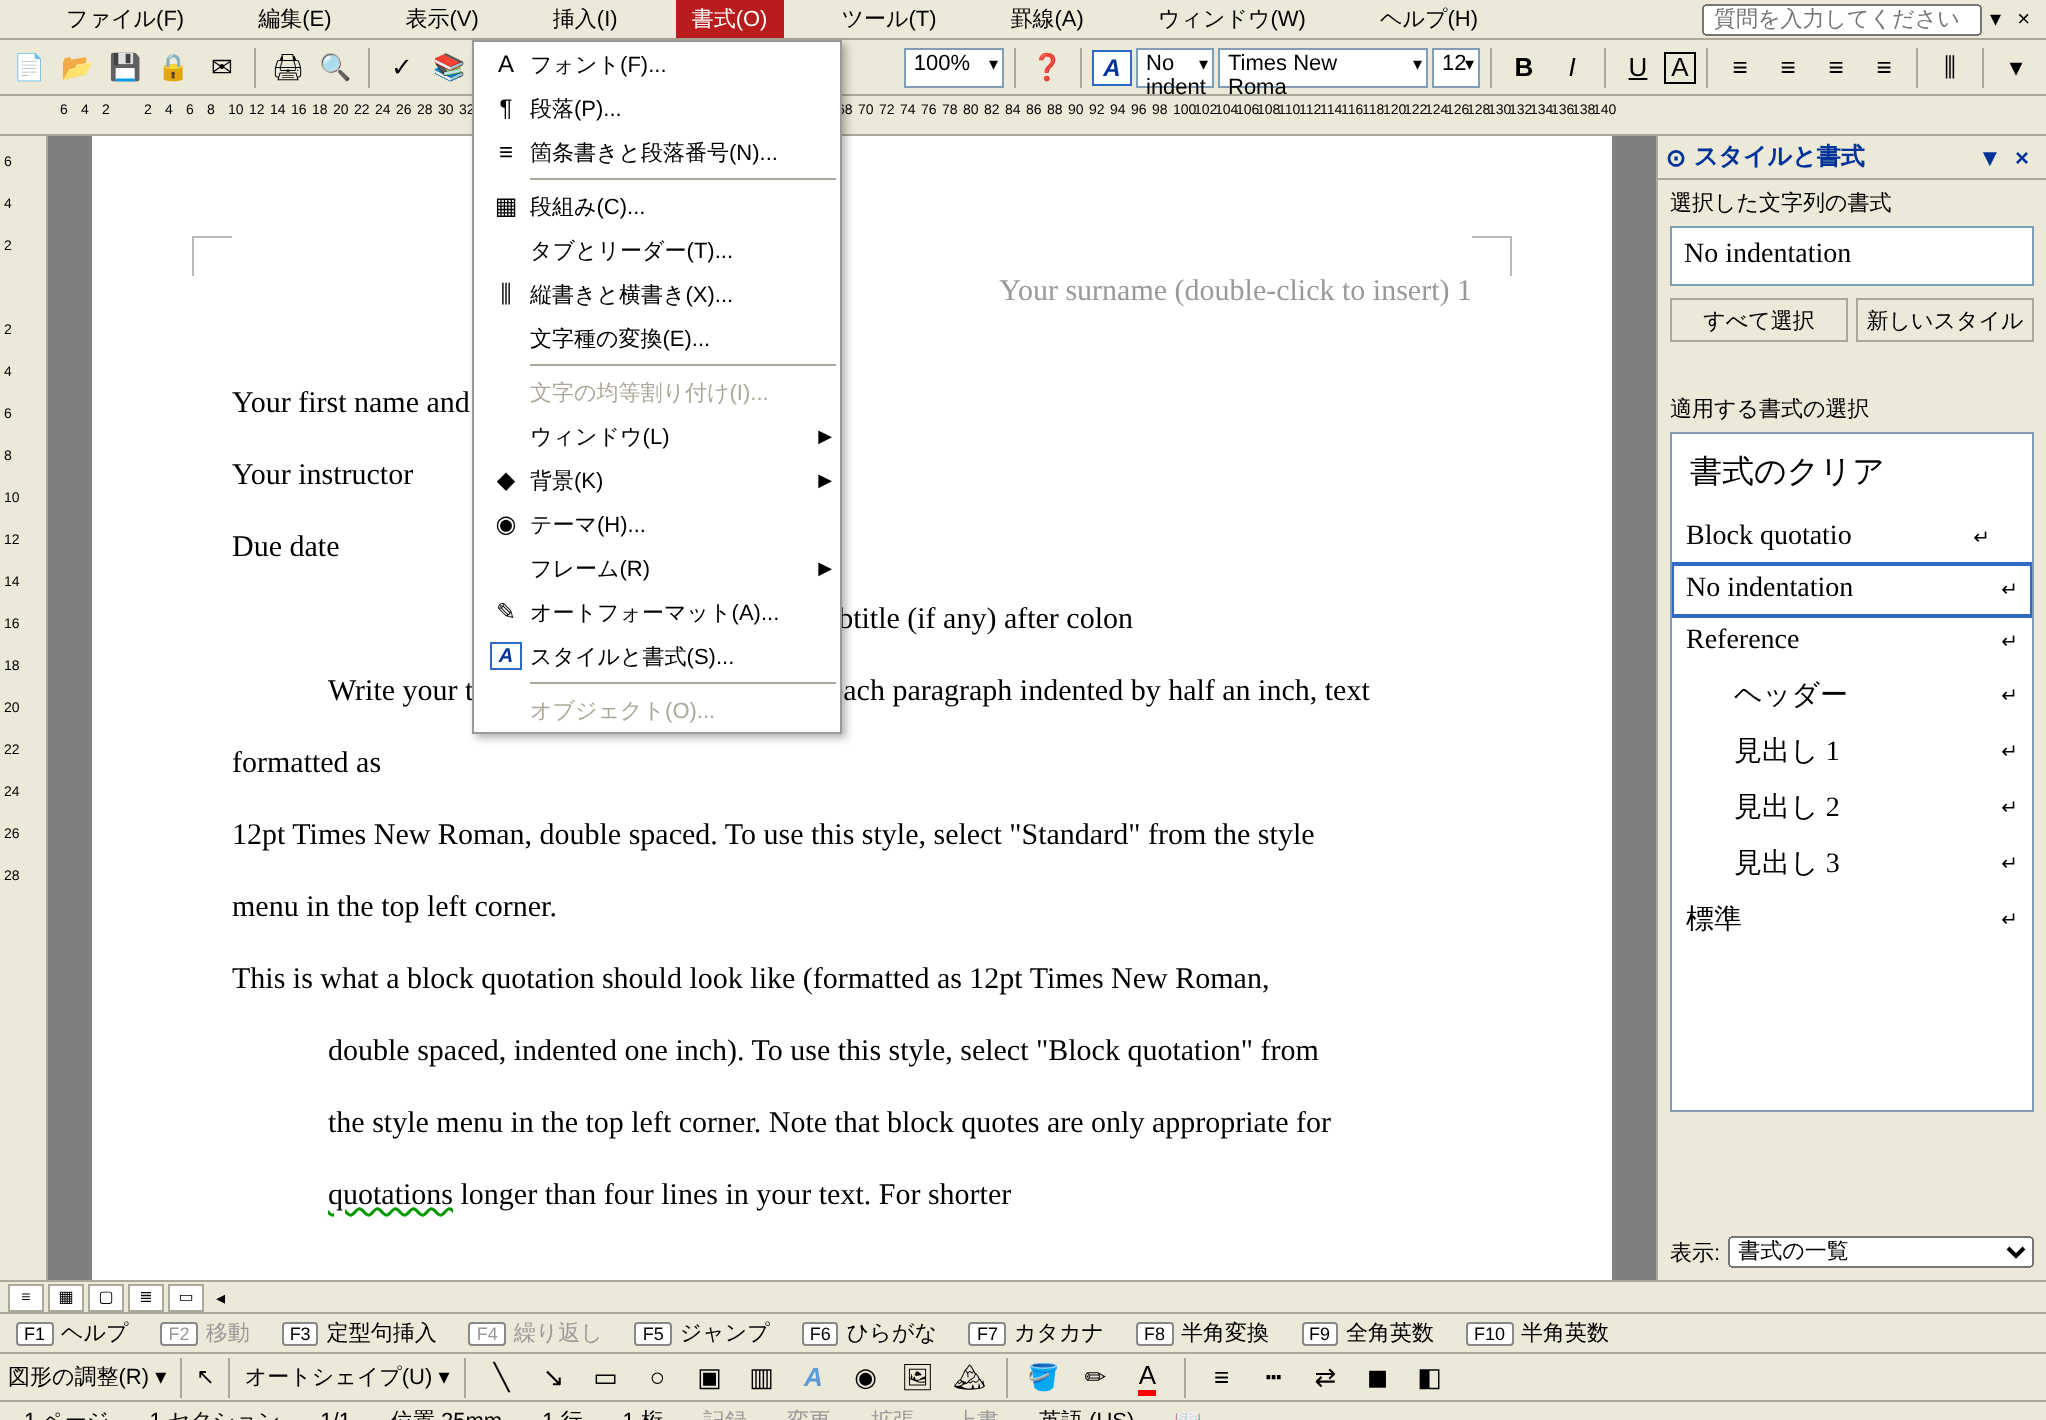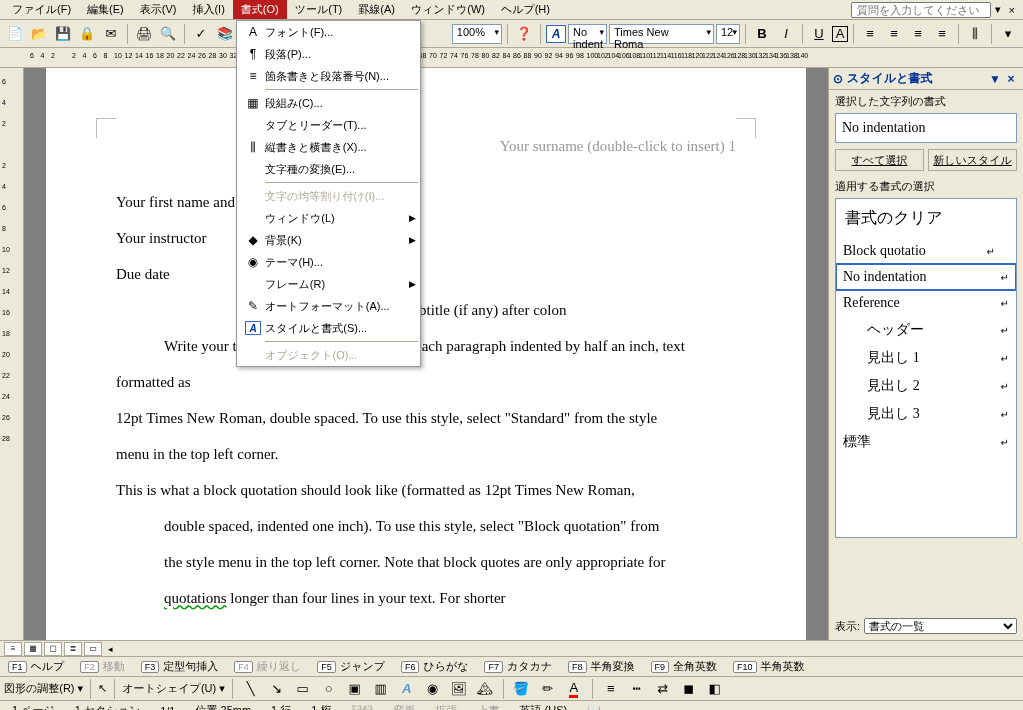--- a/index.html
+++ b/index.html
@@ -1,20 +1,20 @@
 <!DOCTYPE html>
 <html><head>
 <meta charset="utf-8">
 <style>
 * { box-sizing: border-box; margin: 0; padding: 0; }
 body { font-family: "MS UI Gothic", sans-serif; font-size: 11px; background: #ece9d8; width: 1023px; height: 710px; position: relative; overflow: hidden; }
 
 
 .menubar { display: flex; height: 20px; background: #ece9d8; border-bottom: 1px solid #aca899; align-items: center; padding: 0 4px; }
-.menubar .item { padding: 2px 8px; cursor: default; }
+.menubar .item { padding: 2px 8px; cursor: default; margin-left: 21px; }
 .menubar .item.active { background: #b91c1c; color: white; }
 .menubar .help-box { margin-left: auto; display: flex; align-items: center; }
 .menubar .help-box input { width: 140px; height: 16px; font-size: 11px; padding: 0 4px; }
 
 
 .toolbar { display: flex; height: 28px; background: #ece9d8; border-bottom: 1px solid #aca899; align-items: center; padding: 0 4px; gap: 2px; }
 .tb-btn { width: 22px; height: 22px; display: flex; align-items: center; justify-content: center; cursor: default; font-size: 13px; }
 .tb-sep { width: 1px; height: 20px; background: #aca899; margin: 0 3px; }
 .tb-combo { display: flex; align-items: center; }
 .tb-combo .val { background: white; border: 1px solid #7f9db9; height: 20px; padding: 1px 16px 1px 4px; font-size: 11px; position: relative; }
@@ -48,21 +48,21 @@
 .dropdown .sep { height: 1px; background: #aca899; margin: 2px 2px 2px 28px; }
 
 
 .sidepanel { width: 195px; background: #ece9d8; border-left: 1px solid #aca899; display: flex; flex-direction: column; }
 .sp-title { display: flex; align-items: center; height: 22px; padding: 0 4px; font-size: 12px; font-weight: bold; color: #003399; background: linear-gradient(#ece9d8,#ece9d8); border-bottom: 1px solid #aca899; }
 .sp-title .spacer { flex: 1; }
 .sp-title .btn { width: 16px; text-align: center; cursor: default; }
 .sp-section { padding: 4px 6px; }
 .sp-label { font-size: 11px; margin-bottom: 4px; }
 .sp-current { background: white; border: 1px solid #7f9db9; padding: 6px; margin-bottom: 6px; font-family: "Times New Roman", serif; font-size: 14px; }
-.sp-btns { display: flex; gap: 4px; margin-bottom: 8px; text-decoration: underline; }
+.sp-btns { display: flex; gap: 4px; margin-bottom: 26px; }
 .sp-btns button { flex: 1; font-size: 11px; height: 22px; background: #ece9d8; border: 1px solid #aca899; }
 .sp-list { background: white; border: 1px solid #7f9db9; height: 340px; overflow: auto; }
 .sp-item { padding: 4px 6px; border: 1px solid transparent; display: flex; align-items: center; font-family: "Times New Roman", serif; font-size: 14px; }
 .sp-item.clear { font-size: 16px; justify-content: center; padding: 8px; }
 .sp-item.sel { border: 1px solid #316ac5; outline: 1px solid #316ac5; }
 .sp-item .txt { flex: 1; }
 .sp-item .ret { font-size: 10px; }
 .sp-item.right { justify-content: flex-end; padding-right: 20px; }
 .sp-item.indent { padding-left: 30px; }
 .sp-footer { padding: 6px; display: flex; align-items: center; gap: 4px; }

